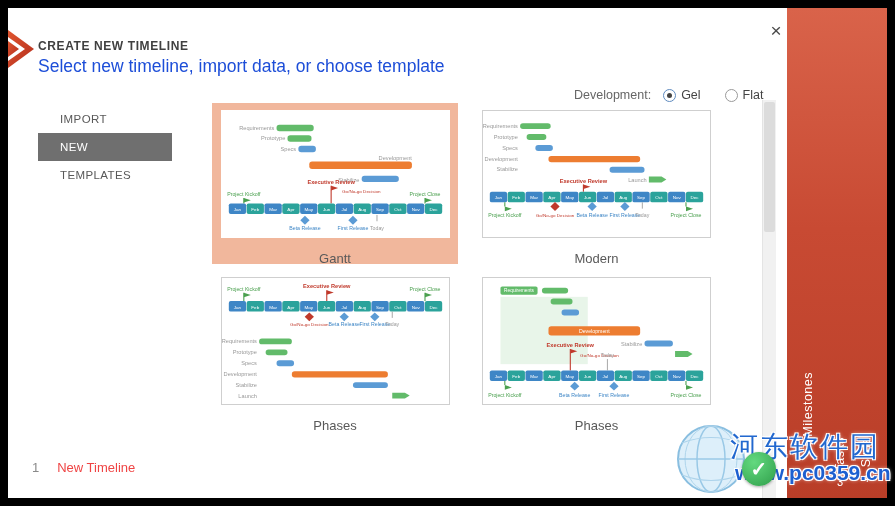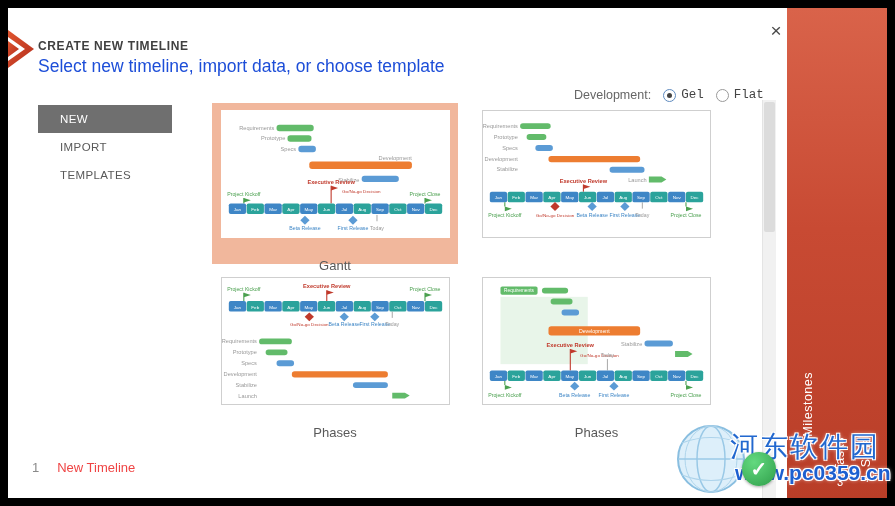--- a/index.html
+++ b/index.html
@@ -8,31 +8,31 @@
   .dialog{position:absolute;left:8px;top:8px;width:779px;height:490px;background:#fff;z-index:1;}
   .logo-arrow{position:absolute;left:0;top:22px;width:28px;height:38px;}
   .dlg-title{position:absolute;left:30px;top:31px;font-size:12px;font-weight:bold;letter-spacing:.6px;color:#404040;}
   .dlg-subtitle{position:absolute;left:30px;top:48px;font-size:17.5px;color:#1d4ed8;}
   .close-btn{position:absolute;left:755px;top:10px;width:26px;height:26px;font-size:19px;color:#4a4a4a;text-align:center;line-height:26px;cursor:pointer;}
   .sidebar{position:absolute;left:30px;top:97px;width:134px;}
   .nav-item{height:28px;line-height:28px;padding-left:22px;font-size:11.5px;letter-spacing:.4px;color:#595959;cursor:pointer;}
   .nav-item.selected{background:#6f6f6f;color:#fff;}
   .appearance{position:absolute;left:566px;top:80px;display:flex;align-items:center;gap:12px;}
   .appearance-label{font-size:12.5px;color:#666;}
-  .appearance-options{display:flex;align-items:center;gap:12px;font-family:Liberation Mono, monospace;}
+  .appearance-options{display:flex;align-items:center;gap:24px;}
   .radio-opt{display:flex;align-items:center;gap:5px;color:#444;font-size:12.5px;cursor:pointer;}
   .radio{width:13px;height:13px;border:1px solid #9a9a9a;border-radius:50%;background:#fff;position:relative;display:inline-block;}
   .radio.checked{border-color:#5f8bbf;}
   .radio.checked::after{content:'';position:absolute;left:3px;top:3px;width:5px;height:5px;border-radius:50%;background:#444;}
   .template-grid{position:absolute;left:204px;top:95px;display:grid;grid-template-columns:246px 243px;grid-template-rows:161px 152px;column-gap:17px;row-gap:6px;}
   .card{cursor:pointer;}
   .card .thumb{width:229px;height:128px;margin:7px auto 0;background:#fff;border:1px solid #cfcfcf;}
   .card.selected{background:#f1b79c;}
   .card.selected .thumb{border-color:#fff;}
-  .card-label{text-align:center;margin-top:20px;font-size:13px;color:#595959;}
+  .card-label{text-align:center;margin-top:13px;font-size:13px;color:#595959;}
   .thumb svg{width:100%;height:100%;display:block;}
   .scrollbar{position:absolute;left:754px;top:92px;width:14px;height:398px;background:#f1f1f1;border-left:1px solid #e4e4e4;cursor:pointer;}
   .scroll-thumb{position:absolute;left:1px;top:2px;width:11px;height:130px;background:#dcdcdc;border-radius:2px;cursor:pointer;}
   .footer{position:absolute;left:24px;top:452px;display:flex;gap:18px;font-size:13px;align-items:baseline;}
   .step-number{color:#8a8a8a;}
   .step-label{color:#ef4444;text-align:center;}
   .ribbon{position:absolute;left:787px;top:8px;width:100px;height:490px;z-index:1;
           background:linear-gradient(180deg,#d9634a 0%,#c84a33 45%,#b93e28 100%);}
   .ribbon-tab{position:absolute;display:flex;flex-direction:column;align-items:center;gap:5px;color:#fff;cursor:pointer;}
   .ribbon-tab .vlabel{writing-mode:vertical-rl;transform:rotate(180deg);font-size:12.5px;letter-spacing:.5px;}
@@ -66,22 +66,22 @@
       <polygon points="0,0 26,19 0,38" fill="url(#lg)"></polygon>
       <polygon points="0,7 17,19 0,31" fill="#ffffff"></polygon>
       <polygon points="0,11 11,19 0,27" fill="url(#lg)"></polygon>
     </svg>
 
     <div class="dlg-title">CREATE NEW TIMELINE</div>
     <div class="dlg-subtitle">Select new timeline, import data, or choose template</div>
     <div class="close-btn">×</div>
 
     <div class="sidebar">
+        <div class="nav-item">IMPORT</div>
         <div class="nav-item selected">NEW</div>
-        <div class="nav-item">IMPORT</div>
         <div class="nav-item">TEMPLATES</div>
       </div>
 
     <div class="appearance">
       <span class="appearance-label">Development:</span>
       <span class="appearance-options">
           <label class="radio-opt">
             <span class="radio checked"></span>
             <span>Gel</span>
           </label>
@@ -201,20 +201,21 @@
               <text x="50" y="50.5" font-size="2.4" fill="#3e86c6" text-anchor="middle" font-family="Liberation Sans, sans-serif" font-weight="normal">Beta Release</text>
               <rect x="63.5" y="44" width="3" height="3" fill="#5b9bd5" transform="rotate(45 65 45.5)"></rect>
               <text x="65" y="50.5" font-size="2.4" fill="#3e86c6" text-anchor="middle" font-family="Liberation Sans, sans-serif" font-weight="normal">First Release</text>
               <line x1="73" y1="43.5" x2="73" y2="46.5" stroke="#999" stroke-width="0.4"></line>
               <text x="73" y="50.5" font-size="2.4" fill="#999" text-anchor="middle" font-family="Liberation Sans, sans-serif" font-weight="normal">Today</text>
               <line x1="93" y1="45.5" x2="93" y2="43.5" stroke="#4ba04f" stroke-width="0.5"></line>
               <path d="M 93 45.5 L 96.2 46.6 L 93 47.7 Z" fill="#4ba04f"></path>
               <text x="93" y="50.5" font-size="2.4" fill="#4ba04f" text-anchor="middle" font-family="Liberation Sans, sans-serif" font-weight="normal">Project Close</text>
             </svg>
           </div>
+          <div class="card-label">Modern</div>
         </div>
         <div class="card">
           <div class="thumb">
             <svg viewBox="0 0 104 60" preserveAspectRatio="none">
               <text x="10" y="6.2" font-size="2.4" fill="#4ba04f" text-anchor="middle" font-family="Liberation Sans, sans-serif" font-weight="normal">Project Kickoff</text>
               <line x1="10" y1="7" x2="10" y2="11" stroke="#4ba04f" stroke-width="0.5"></line>
               <path d="M 10 7 L 13.2 8.1 L 10 9.2 Z" fill="#4ba04f"></path>
               <text x="48" y="5" font-size="2.6" fill="#c0392b" text-anchor="middle" font-family="Liberation Sans, sans-serif" font-weight="bold">Executive Review</text>
               <line x1="48" y1="5.8" x2="48" y2="11" stroke="#c0392b" stroke-width="0.5"></line>
               <path d="M 48 5.8 L 51.2 6.9 L 48 8 Z" fill="#c0392b"></path>

